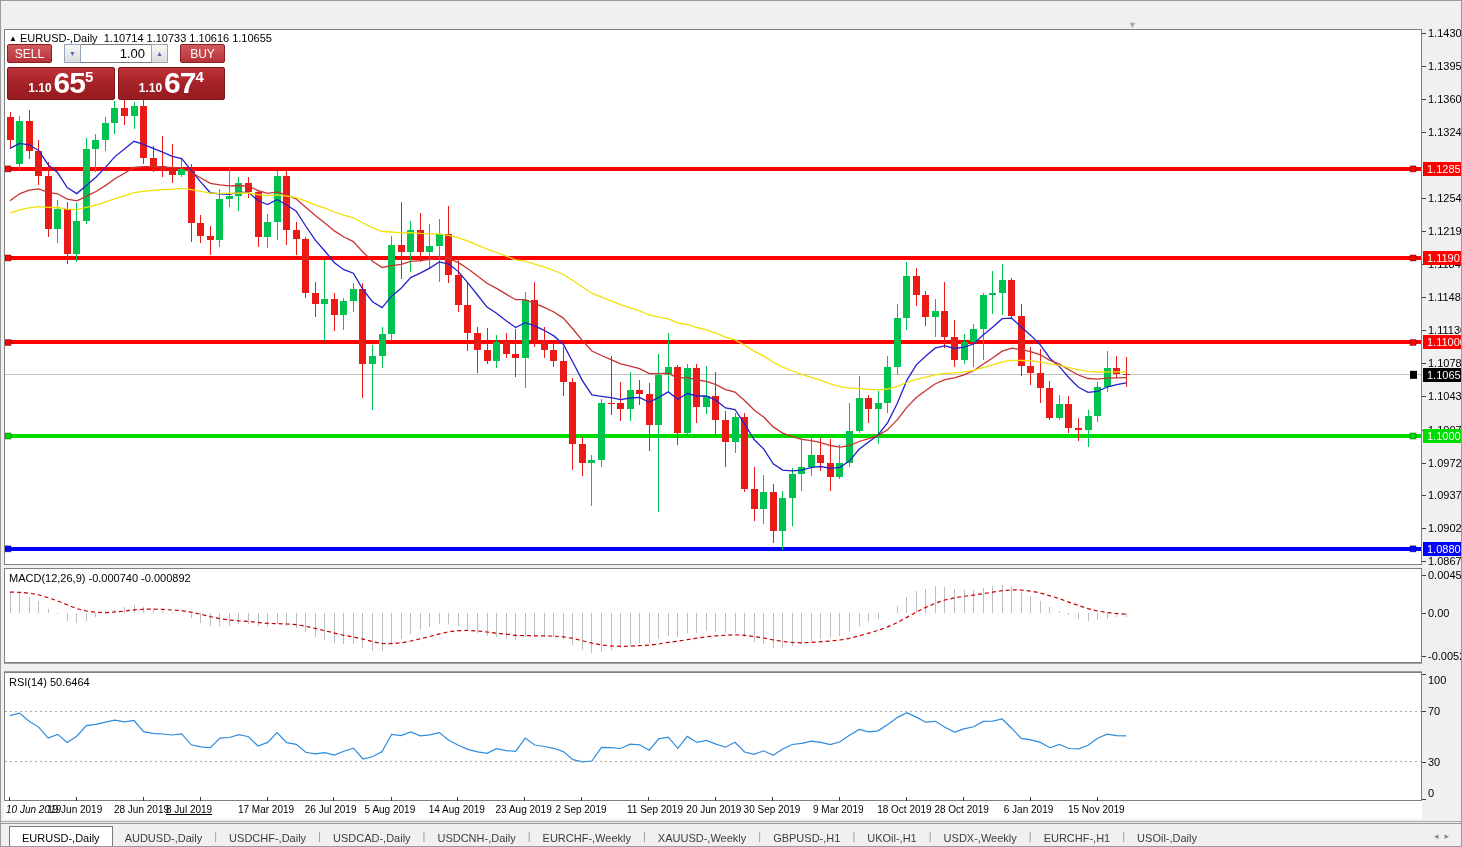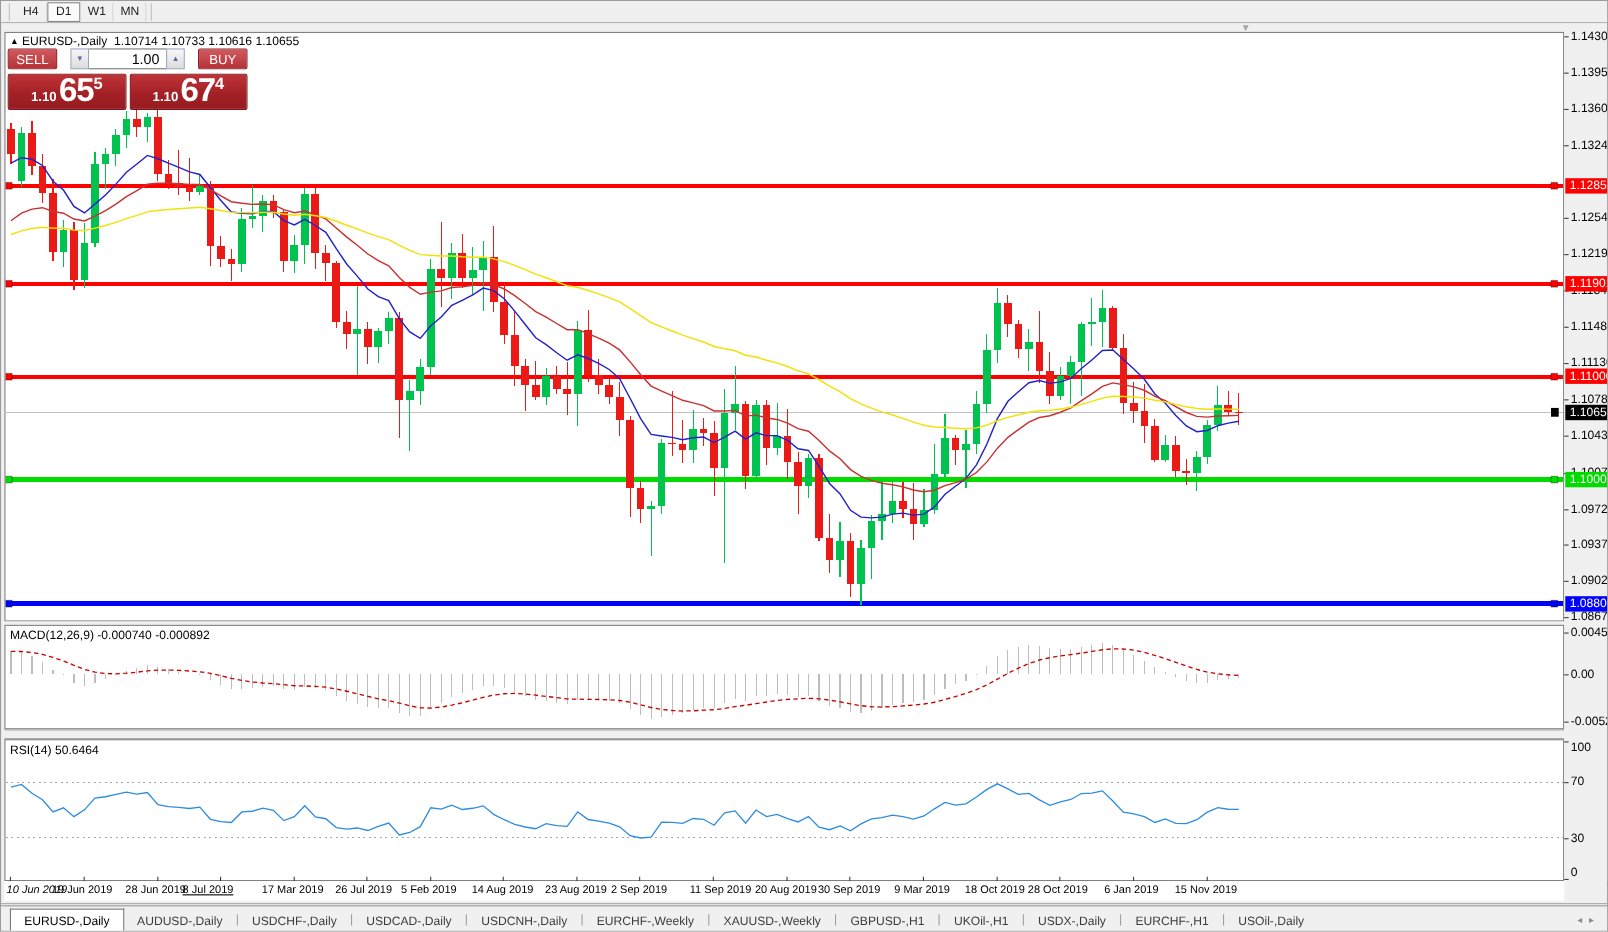--- a/index.html
+++ b/index.html
@@ -59,31 +59,20 @@
   .tab.active{background:#ffffff;border:1px solid #7a7a7a;border-bottom:1px solid #ffffff;
     color:#000;height:23px;margin-bottom:-1px;z-index:2;}
   .tab-sep{color:#999;font-size:11px;align-self:center;}
   .tab-scroll{position:absolute;right:6px;bottom:5px;color:#8a8a8a;font-size:9px;letter-spacing:6px;cursor:pointer;}
 </style>
 </head>
 <body>
 
 <div class="window">
 
-  <div class="toolbar">
-    <div class="tf-sep"></div>
-
-    <div id="tf-buttons" style="display:flex">
-        <div class="tf-btn">H4</div>
-        <div class="tf-btn active">D1</div>
-        <div class="tf-btn">W1</div>
-        <div class="tf-btn">MN</div>
-      </div>
-    <div class="tf-sep"></div>
-  </div>
 
   <div class="shift-marker">▼</div>
 
   <div class="pane pane-main">
     <svg id="svg-main" width="1416" height="534">
         <line x1="0" y1="344.839831401475" x2="1416" y2="344.839831401475" stroke="#c0c0c0" stroke-width="1" shape-rendering="crispEdges"></line>
         <g>
           <rect x="0" y="136.8925184404636" width="1416" height="4" fill="#ff0000" shape-rendering="crispEdges"></rect>
           <rect x="0" y="135.8925184404636" width="6" height="6" fill="#ff0000" stroke="#00000055"></rect>
           <rect x="1405" y="135.8925184404636" width="6" height="6" fill="#ff0000" stroke="#00000055"></rect>
@@ -575,31 +564,31 @@
       <div class="xlabel" style="left: 43.18px;">19 Jun 2019</div>
       <div class="xtick" style="left: 138.56px;"></div>
       <div class="xlabel" style="left: 109.96px;">28 Jun 2019</div>
       <div class="xtick" style="left: 195.8px;"></div>
       <div class="xlabel" style="left: 162px; text-decoration: underline;">8 Jul 2019</div>
       <div class="xtick" style="left: 262.58px;"></div>
       <div class="xlabel" style="left: 233.98px;">17 Mar 2019</div>
       <div class="xtick" style="left: 329.36px;"></div>
       <div class="xlabel" style="left: 300.76px;">26 Jul 2019</div>
       <div class="xtick" style="left: 386.6px;"></div>
-      <div class="xlabel" style="left: 360.6px;">5 Feb 2019</div>
+      <div class="xlabel" style="left: 360.6px;">5 Aug 2019</div>
       <div class="xtick" style="left: 453.38px;"></div>
       <div class="xlabel" style="left: 424.78px;">14 Aug 2019</div>
       <div class="xtick" style="left: 520.16px;"></div>
       <div class="xlabel" style="left: 491.56px;">23 Aug 2019</div>
       <div class="xtick" style="left: 577.4px;"></div>
       <div class="xlabel" style="left: 551.4px;">2 Sep 2019</div>
       <div class="xtick" style="left: 644.18px;"></div>
       <div class="xlabel" style="left: 623px;">11 Sep 2019</div>
       <div class="xtick" style="left: 710.96px;"></div>
-      <div class="xlabel" style="left: 682.36px;">20 Aug 2019</div>
+      <div class="xlabel" style="left: 682.36px;">20 Jun 2019</div>
       <div class="xtick" style="left: 768.2px;"></div>
       <div class="xlabel" style="left: 739.6px;">30 Sep 2019</div>
       <div class="xtick" style="left: 834.98px;"></div>
       <div class="xlabel" style="left: 808.98px;">9 Mar 2019</div>
       <div class="xtick" style="left: 901.76px;"></div>
       <div class="xlabel" style="left: 873.16px;">18 Oct 2019</div>
       <div class="xtick" style="left: 959px;"></div>
       <div class="xlabel" style="left: 930.4px;">28 Oct 2019</div>
       <div class="xtick" style="left: 1025.78px;"></div>
       <div class="xlabel" style="left: 999.78px;">6 Jan 2019</div>
@@ -619,20 +608,20 @@
       <div class="tab">USDCNH-,Daily</div>
       <span class="tab-sep">|</span>
       <div class="tab">EURCHF-,Weekly</div>
       <span class="tab-sep">|</span>
       <div class="tab">XAUUSD-,Weekly</div>
       <span class="tab-sep">|</span>
       <div class="tab">GBPUSD-,H1</div>
       <span class="tab-sep">|</span>
       <div class="tab">UKOil-,H1</div>
       <span class="tab-sep">|</span>
-      <div class="tab">USDX-,Daily</div>
+      <div class="tab">USDX-,Weekly</div>
       <span class="tab-sep">|</span>
       <div class="tab">EURCHF-,H1</div>
       <span class="tab-sep">|</span>
       <div class="tab">USOil-,Daily</div>
     </div>
   <div class="tab-scroll"><span>◂</span><span>▸</span></div>
 </div>
 
 </body></html>

